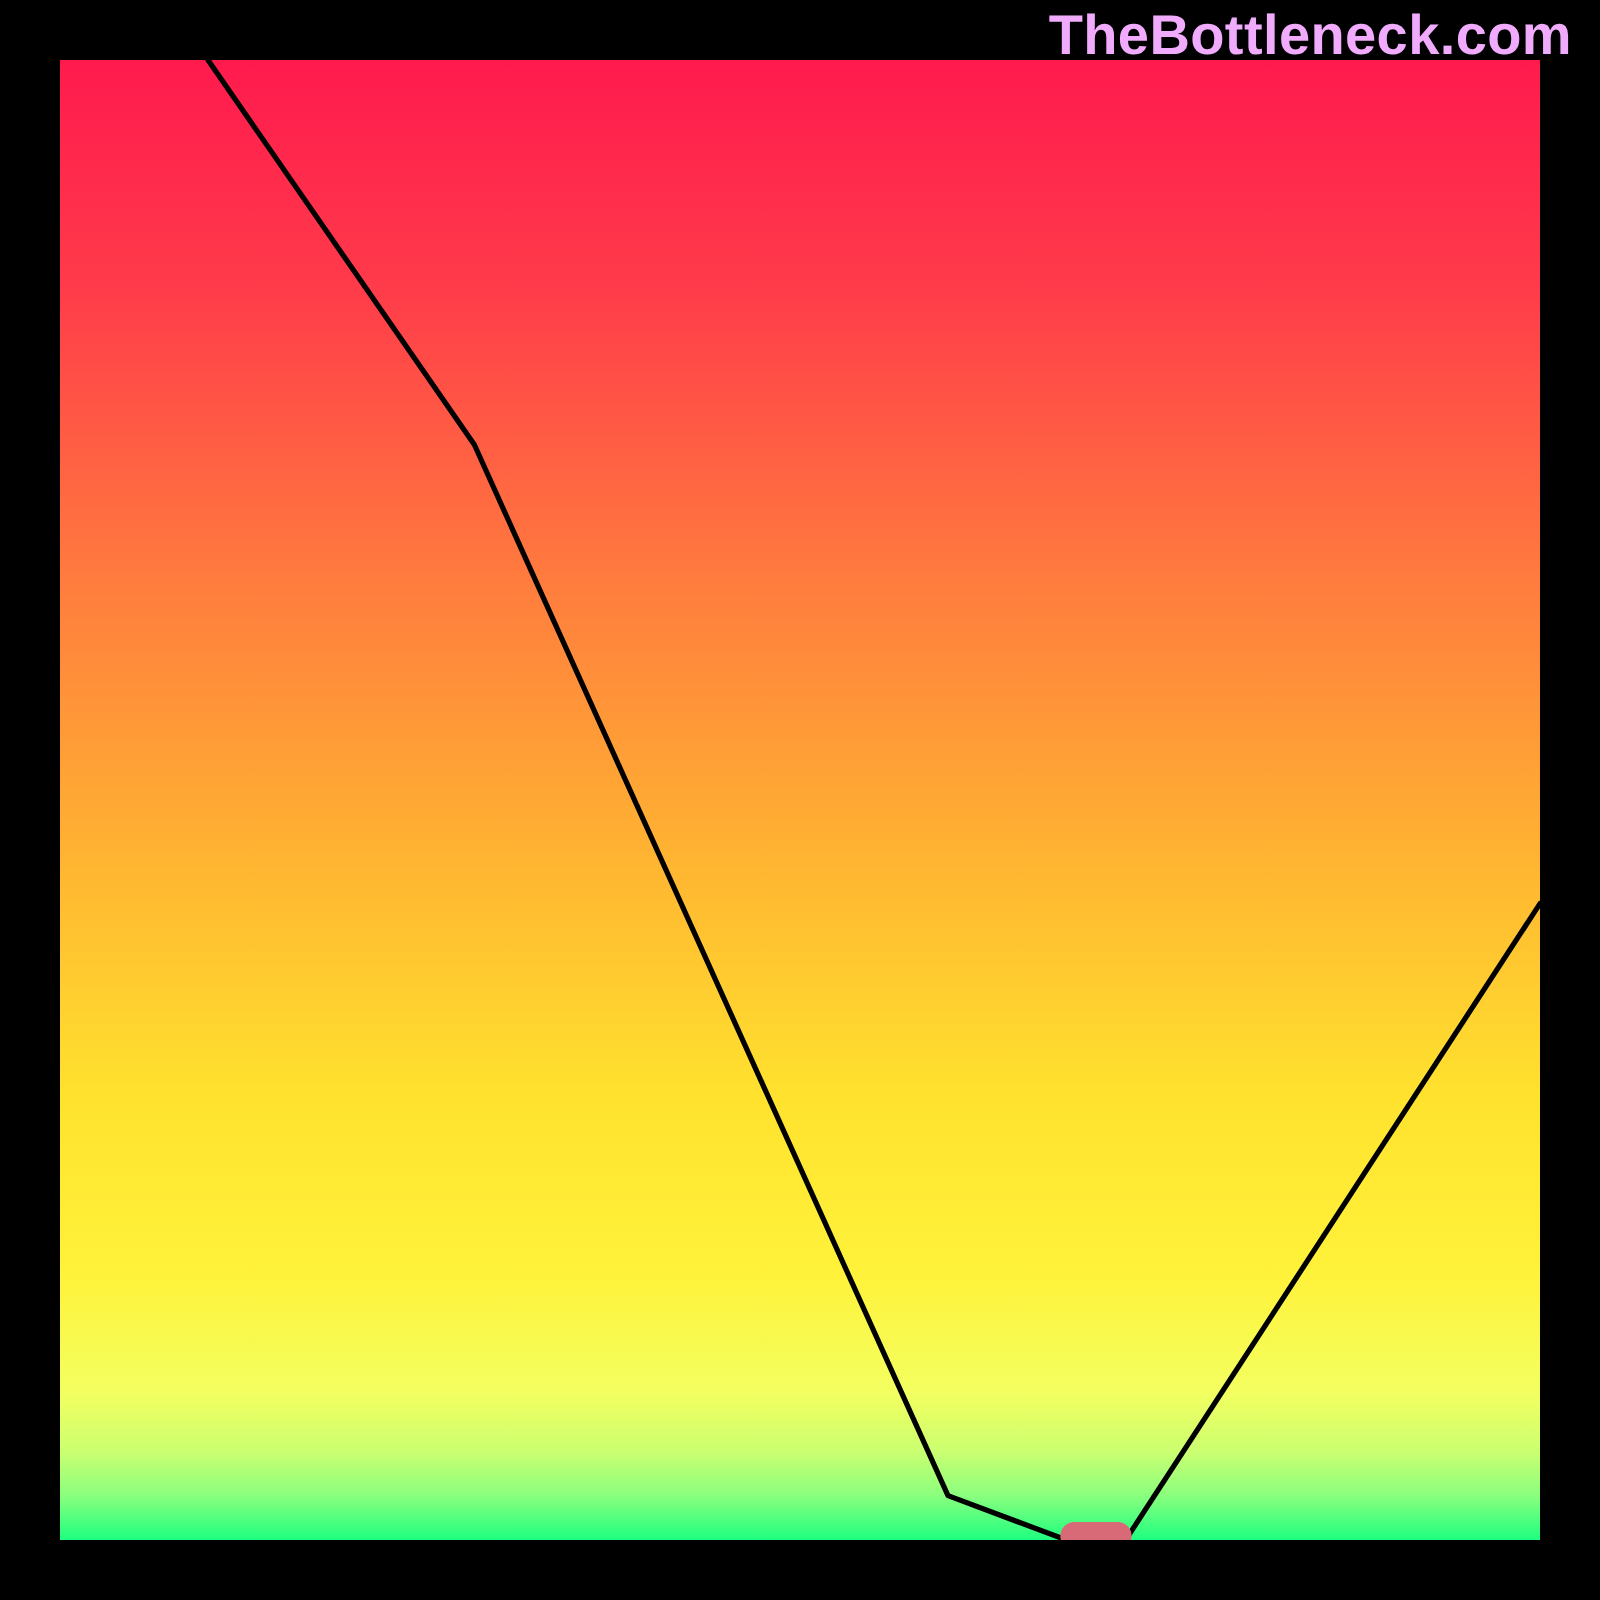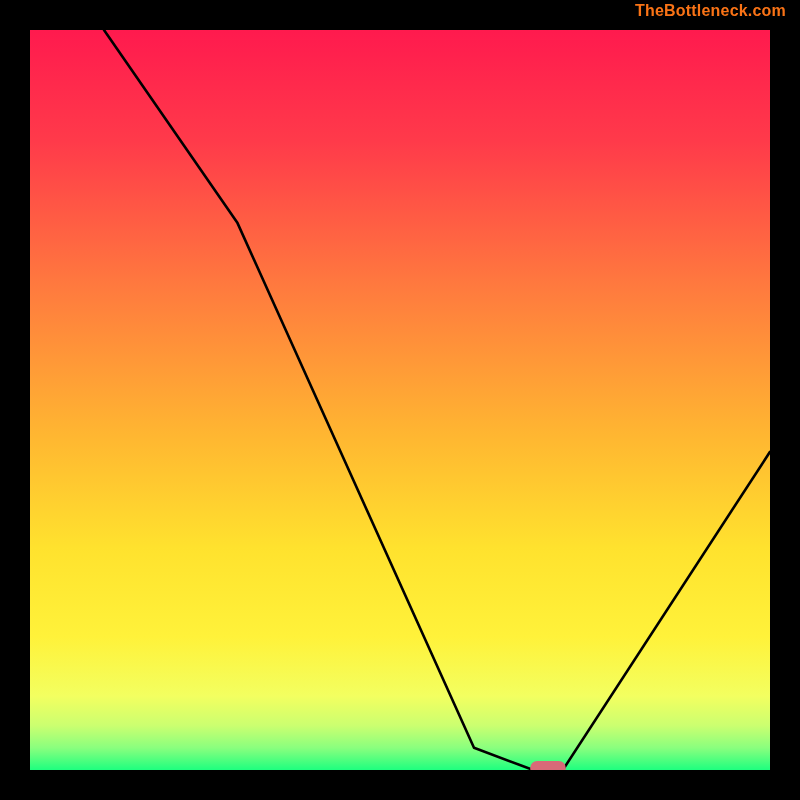--- a/index.html
+++ b/index.html
@@ -12,23 +12,23 @@
   }
   .container {
     position: relative;
     width: 800px;
     height: 800px;
   }
   .watermark {
     position: absolute;
     top: 2px;
     right: 14px;
-    color: #f97316;
+    color: #f0abfc;
     font-family: Arial, Helvetica, sans-serif;
-    font-size: 16px;
+    font-size: 28px;
     font-weight: 600;
     letter-spacing: 0.2px;
     user-select: none;
   }
   .plot {
     position: absolute;
     left: 30px;
     top: 30px;
     width: 740px;
     height: 740px;

